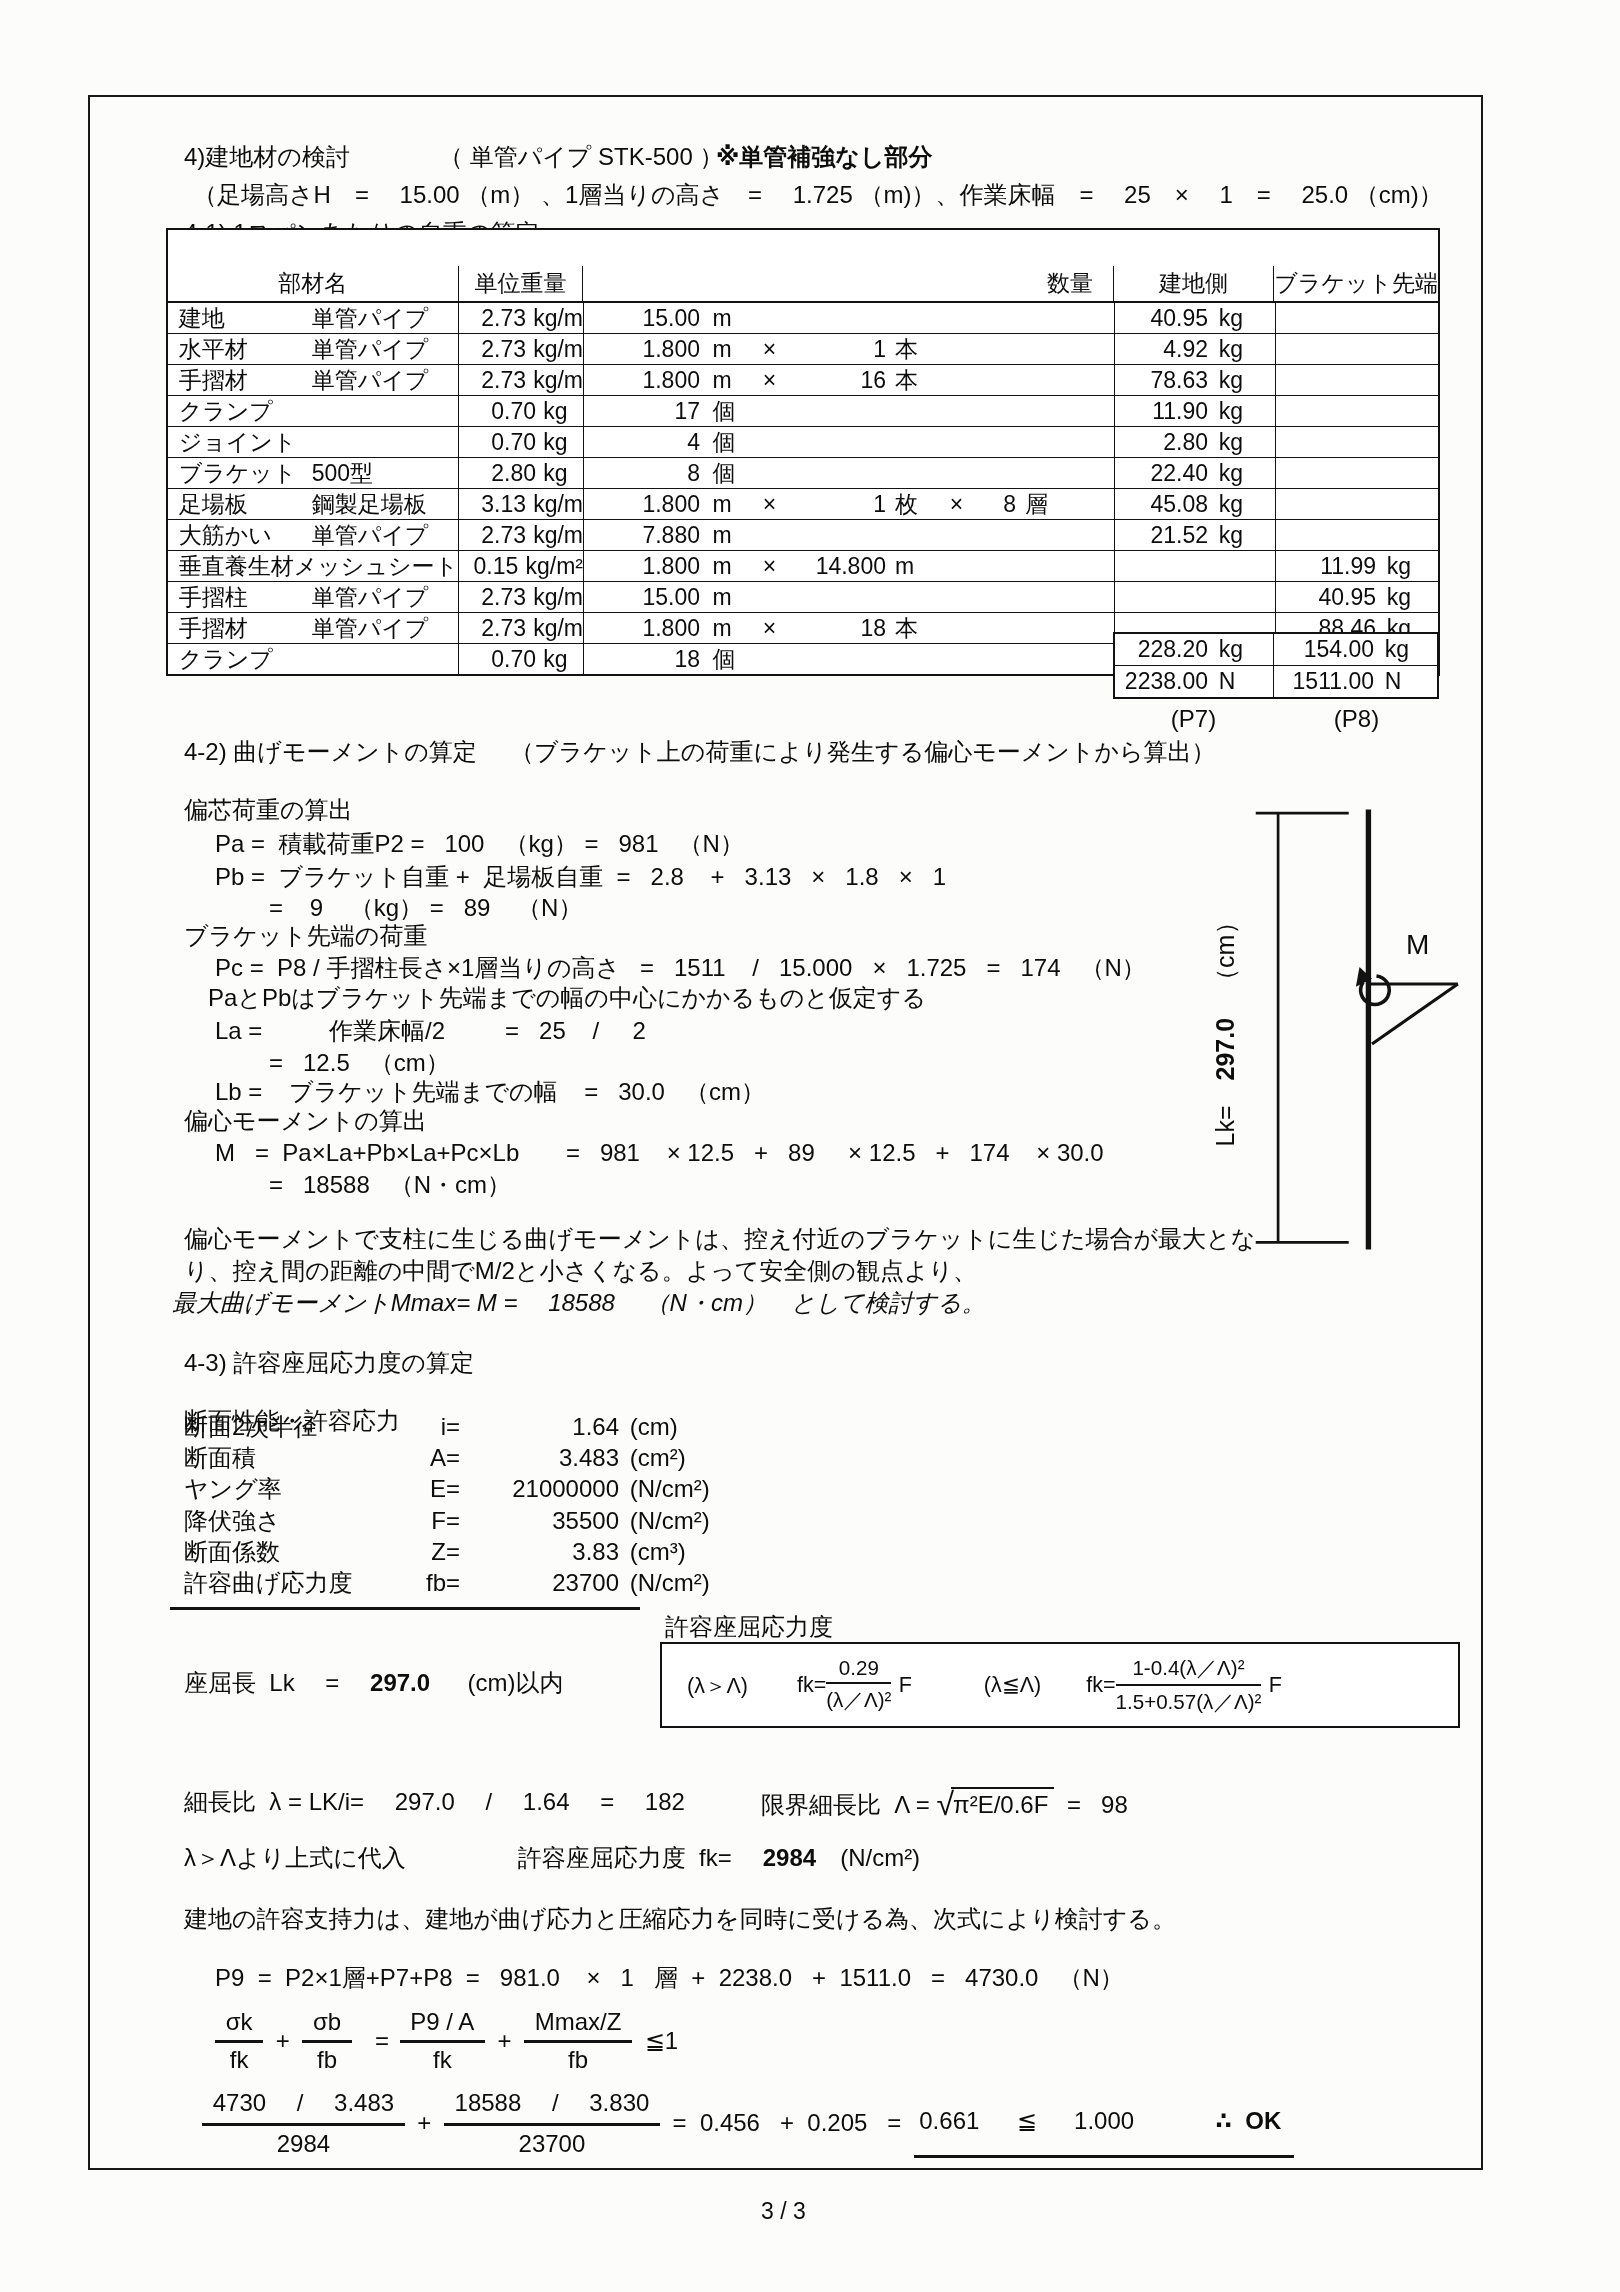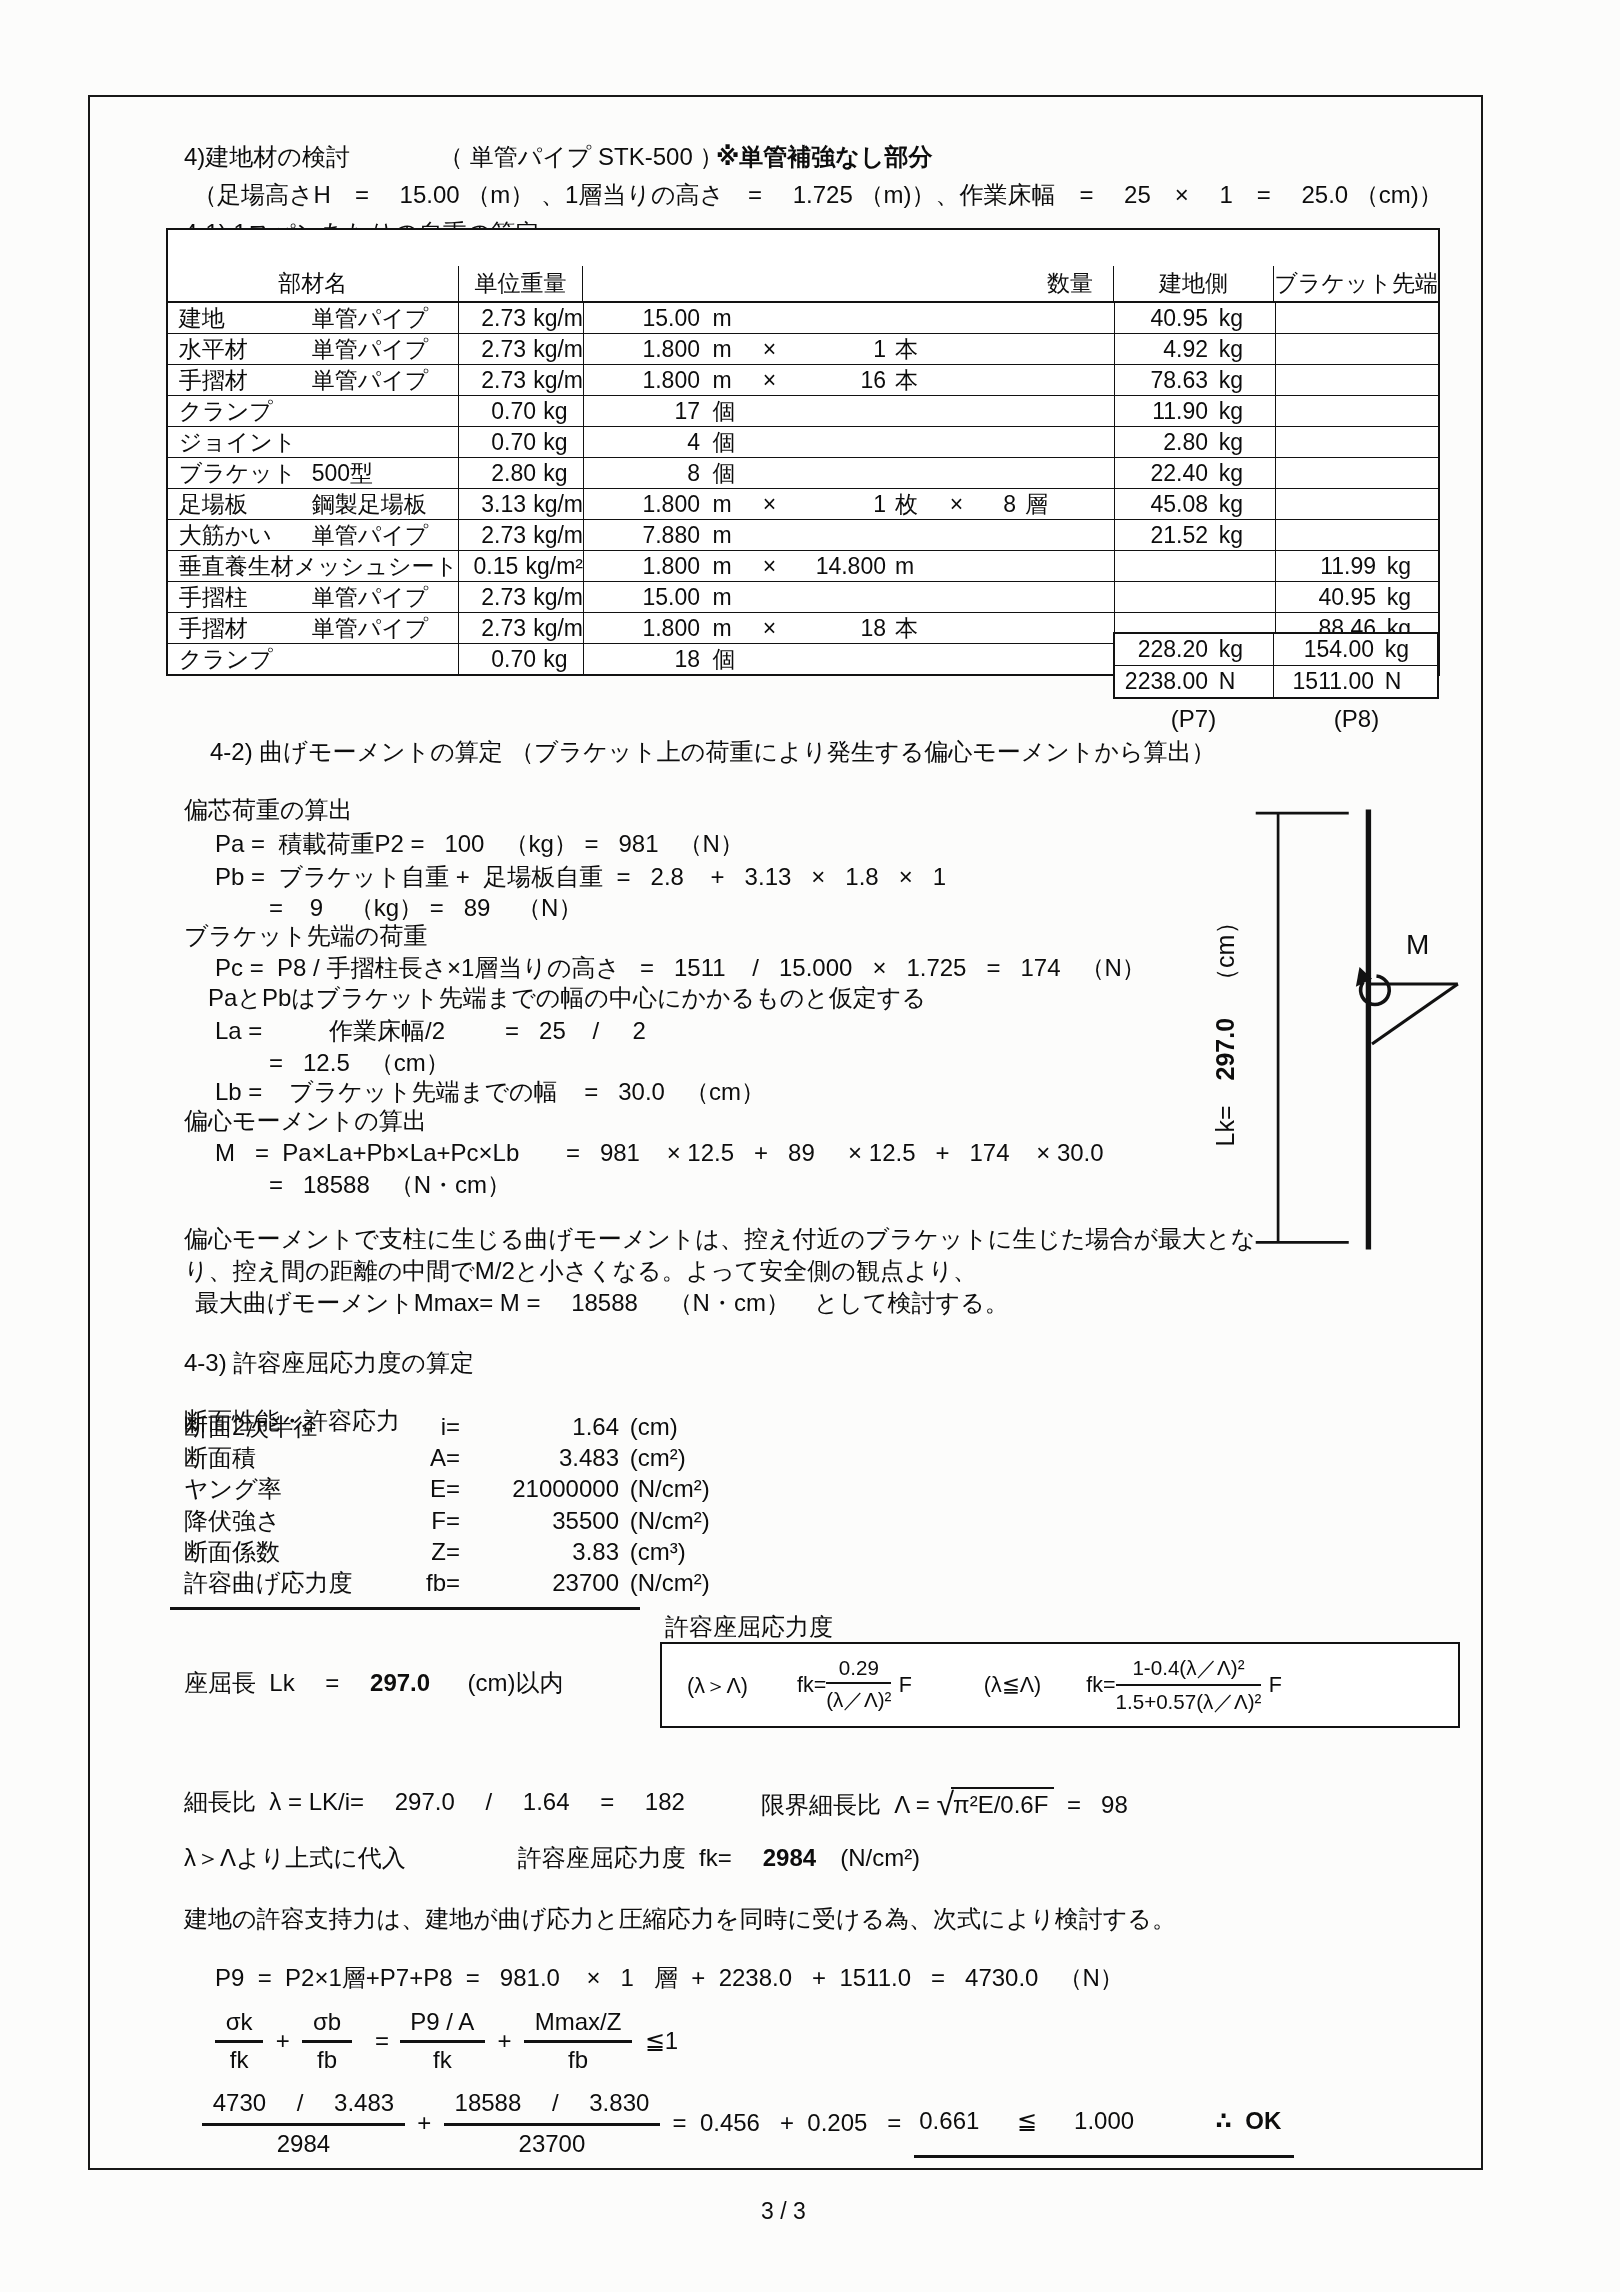--- a/index.html
+++ b/index.html
@@ -188,21 +188,21 @@
       </div>
       <div class="t2b">
         <span class="bval">1511.00</span>
         <span class="kunit">N</span>
       </div>
     </div>
   </div>
   <div class="ln" style="left:1113px;top:704px;width:161px;text-align:center;">(P7)</div>
   <div class="ln" style="left:1274px;top:704px;width:165px;text-align:center;">(P8)</div>
 
-  <div class="ln" style="left:184px;top:737px;margin-left:26px;">4-2) 曲げモーメントの算定</div>
+  <div class="ln" style="left:184px;top:737px;">4-2) 曲げモーメントの算定</div>
   <div class="ln" style="left:510px;top:737px;">（ブラケット上の荷重により発生する偏心モーメントから算出）</div>
 
   <div class="ln" style="left:184px;top:795px;">偏芯荷重の算出</div>
   <div class="ln" style="left:215px;top:829px;">Pa =  積載荷重P2 =   100   （kg） =   981   （N）</div>
   <div class="ln" style="left:215px;top:862px;">Pb =  ブラケット自重 +  足場板自重  =   2.8    +   3.13   ×   1.8   ×   1</div>
   <div class="ln" style="left:269px;top:893px;">=    9    （kg） =   89    （N）</div>
   <div class="ln" style="left:184px;top:921px;">ブラケット先端の荷重</div>
   <div class="ln" style="left:215px;top:953px;">Pc =  P8 / 手摺柱長さ×1層当りの高さ   =   1511    /   15.000   ×   1.725   =   174   （N）</div>
   <div class="ln" style="left:184px;top:983px;margin-left:24px;">PaとPbはブラケット先端までの幅の中心にかかるものと仮定する</div>
   <div class="ln" style="left:215px;top:1016px;">La =          作業床幅/2         =   25    /     2</div>
@@ -219,21 +219,21 @@
     <line x1="138" y1="8" x2="138" y2="500" stroke="#121212" stroke-width="6"></line>
     <line x1="140" y1="203" x2="238" y2="203" stroke="#121212" stroke-width="3.5"></line>
     <line x1="238" y1="203" x2="142" y2="270" stroke="#121212" stroke-width="3.5"></line>
     <path d="M147,194 A16,16 0 1 1 132,201" fill="none" stroke="#121212" stroke-width="4"></path>
     <polygon points="124,206 128,184 142,197" fill="#121212"></polygon>
   </svg>
   <div class="ln" style="left:1406px;top:930px;font-size:28px;">M</div>
   <div class="rot" style="left:1225px;top:1028px;"><span>Lk=　</span><span class="b">297.0</span><span>　（cm）</span></div>
 
   <div class="ln" style="left:184px;top:1223px;white-space:normal;width:1102px;line-height:32px;">偏心モーメントで支柱に生じる曲げモーメントは、控え付近のブラケットに生じた場合が最大となり、控え間の距離の中間でM/2と小さくなる。よって安全側の観点より、</div>
-  <div class="ln" style="left:195px;top:1288px;">最大曲げモーメントMmax= M =　 18588　 （N・cm）　として検討する。</div>
+  <div class="ln" style="left:172px;top:1288px;font-style:italic;">最大曲げモーメントMmax= M =　 18588　 （N・cm）　として検討する。</div>
 
   <div class="ln" style="left:184px;top:1348px;">4-3) 許容座屈応力度の算定</div>
   <div class="ln" style="left:184px;top:1379px;margin-top:27px;">断面性能・許容応力</div>
   <div id="props">
       <div class="props" style="top: 1411px;"><span class="plabel">断面2次半径</span><span class="psym">i=</span><span class="pval">1.64</span><span class="punit">(cm)</span></div>
       <div class="props" style="top: 1442px;"><span class="plabel">断面積</span><span class="psym">A=</span><span class="pval">3.483</span><span class="punit">(cm²)</span></div>
       <div class="props" style="top: 1473px;"><span class="plabel">ヤング率</span><span class="psym">E=</span><span class="pval">21000000</span><span class="punit">(N/cm²)</span></div>
       <div class="props" style="top: 1505px;"><span class="plabel">降伏強さ</span><span class="psym">F=</span><span class="pval">35500</span><span class="punit">(N/cm²)</span></div>
       <div class="props" style="top: 1536px;"><span class="plabel">断面係数</span><span class="psym">Z=</span><span class="pval">3.83</span><span class="punit">(cm³)</span></div>
       <div class="props" style="top: 1567px;"><span class="plabel">許容曲げ応力度</span><span class="psym">fb=</span><span class="pval">23700</span><span class="punit">(N/cm²)</span></div>

